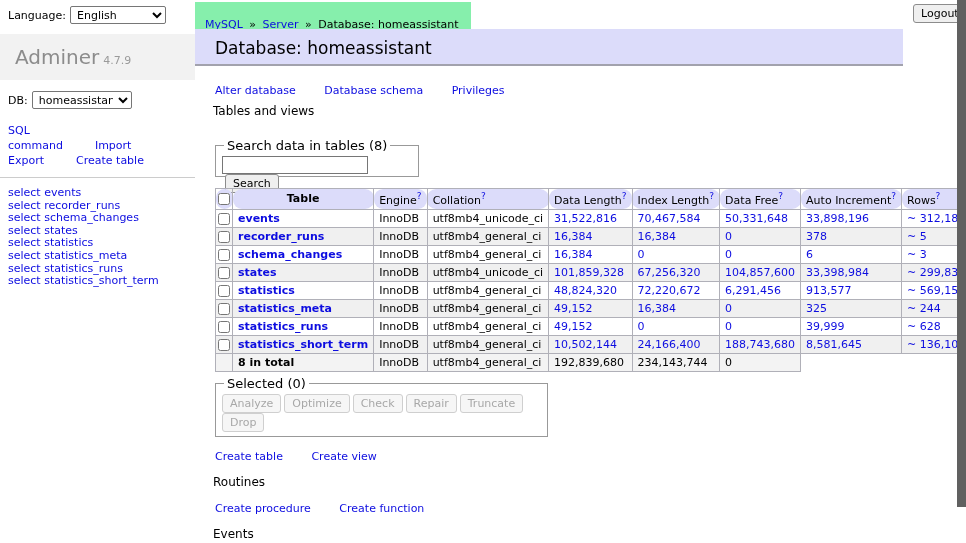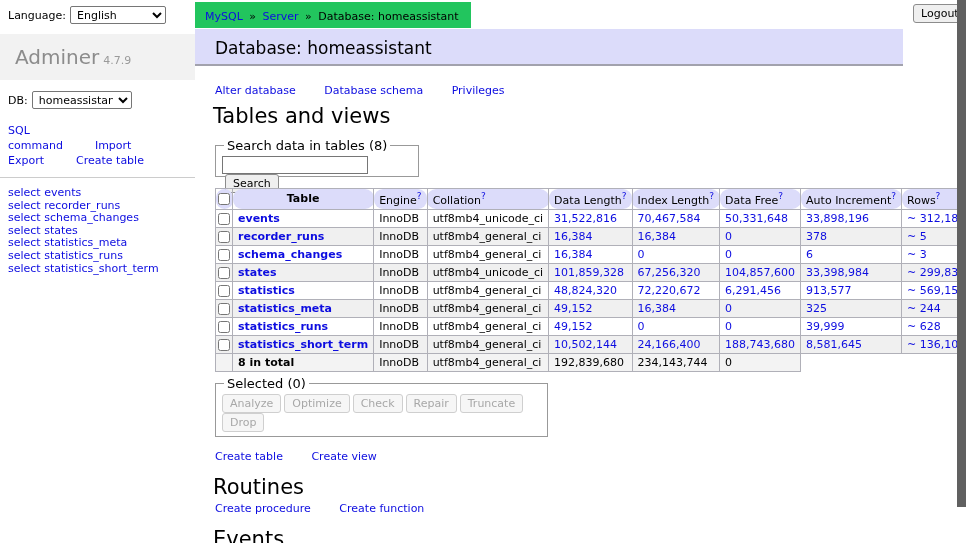--- a/index.html
+++ b/index.html
@@ -26,41 +26,41 @@
   .db-row { padding:11px 8px 0 8px; }
   .db-row select { width:100px; margin-left:4px; }
   .menu-links { padding:14px 8px 0 8px; line-height:15px; }
   .menu-links a { margin-right:32px; }
   .sidebar hr { border:0; border-top:1px solid #ccc; margin:9px 0 7px 0; }
   .tables-list { padding:2px 8px; }
   .tables-list a { display:block; line-height:12.6px; }
 
   
   .breadcrumb {
-    position:absolute; left:195px; top:2px; background:#22c55e;
-    padding:8px 12px 5px 10px; white-space:nowrap;
+    position:absolute; left:195px; top:2px; background:#86efac;
+    padding:16px 12px 5px 10px; white-space:nowrap;
   }
   .breadcrumb .sep { color:#000; margin:0 3px; }
   .logout-btn { position:absolute; left:913px; top:4px; }
   button {
     font-family:inherit; font-size:11px;
     background:#efefef; border:1px solid #8c8c8c; border-radius:3px;
     padding:2px 7px; color:#000;
   }
   button:disabled { color:#a8a8a8; border-color:#cfcfcf; background:#f6f6f6; }
 
   
   .page-title {
     position:absolute; left:195px; top:29px; width:708px; height:37px;
     margin:0; background:#dcdcfa; border-bottom:2px solid #a2a2ad;
     font-size:17px; font-weight:normal; padding:9px 0 0 20px;
   }
   .page-links { position:absolute; left:215px; top:84px; }
   .page-links a { margin-right:25px; }
-  .section-heading { position:absolute; margin:0; font-size:21px; font-weight:normal; }
+  .section-heading { position:absolute; margin:0; font-size:12px; font-weight:normal; }
   .h-tables { left:213px; top:104px; }
   .h-routines { left:213px; top:475px; }
   .h-events { left:213px; top:527px; }
 
   fieldset { border:1px solid #999; margin:0; padding:0; background:#fff; }
   legend { font-size:13px; padding:0 3px; margin-left:2px; }
   .search-fs { position:absolute; left:215px; top:138px; width:204px; height:39px; padding:3px 6px; }
   .search-fs input[type=text] { width:146px; height:18px; border:1px solid #767676; font-size:11px; padding:0 3px; vertical-align:middle; }
   .search-fs button { margin-left:3px; vertical-align:middle; }
 
@@ -115,20 +115,21 @@
   <div class="menu-links">
     <div><a href="#">SQL command</a><a href="#">Import</a></div>
     <div><a href="#">Export</a><a href="#">Create table</a></div>
   </div>
   <hr>
   <div class="tables-list" id="sidebar-table-links">
       <a href="#">select events</a>
       <a href="#">select recorder_runs</a>
       <a href="#">select schema_changes</a>
       <a href="#">select states</a>
+      <a href="#">select statistics</a>
       <a href="#">select statistics_meta</a>
       <a href="#">select statistics_runs</a>
       <a href="#">select statistics_short_term</a>
     </div>
 </div>
 
 <div class="breadcrumb">
   <a href="#">MySQL</a>
   <span class="sep">»</span>
   <a href="#">Server</a>

